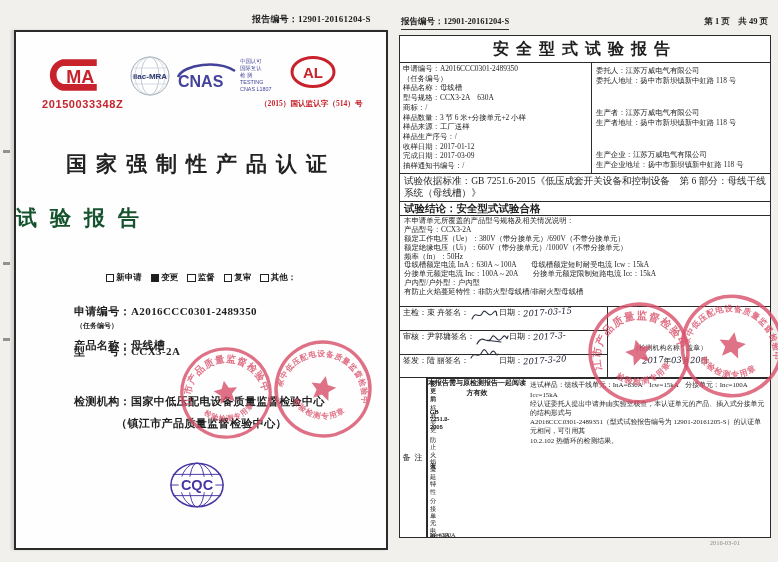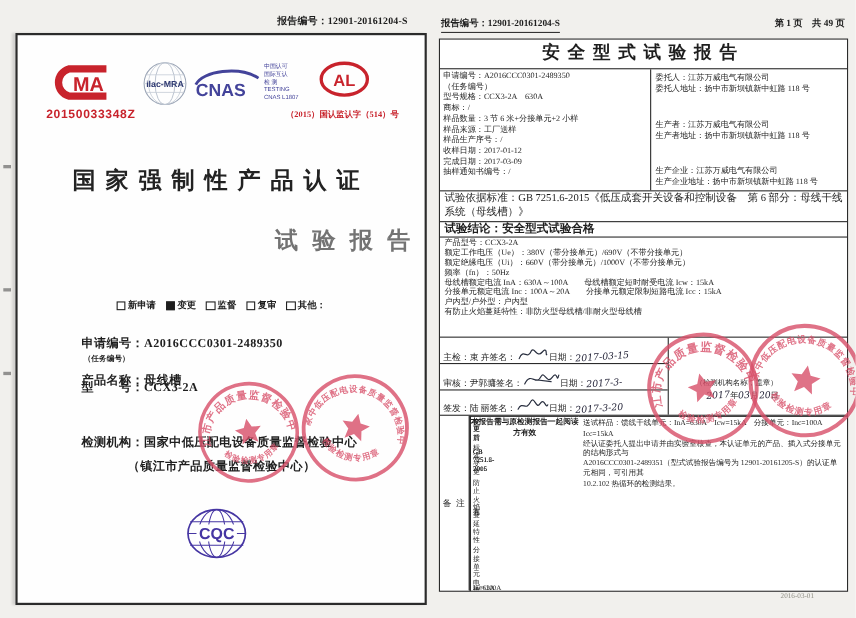--- a/index.html
+++ b/index.html
@@ -11,22 +11,22 @@
   .lp-header{position:absolute;left:252px;top:13px;font-size:9px;font-weight:bold;letter-spacing:.2px;}
   .tick{position:absolute;left:3px;width:7px;height:3px;background:#444;opacity:.55;}
   .logo-abs{position:absolute;}
   .cma-number{position:absolute;left:26px;top:66px;color:#c8232c;font-weight:bold;font-size:11px;
               font-family:"Liberation Sans",sans-serif;letter-spacing:.6px;}
   .cnas-side{position:absolute;left:224px;top:26px;font-size:5.4px;line-height:7px;color:#43439a;
              font-family:"Liberation Sans",sans-serif;}
   .al-caption{position:absolute;left:244px;top:67px;color:#c8232c;font-size:7.6px;font-weight:bold;}
   .lp-title1{position:absolute;left:0;top:118px;width:100%;text-align:center;font-size:21px;
              font-weight:600;letter-spacing:9px;color:#222;}
-  .lp-title2{position:absolute;left:0;top:172px;width:100%;text-align:right;font-size:21px;
-             font-weight:600;letter-spacing:13px;color:#737373;}
+  .lp-title2{position:absolute;left:0;top:172px;width:100%;text-align:left;font-size:21px;
+             font-weight:600;letter-spacing:13px;color:#14532d;}
   .lp-checks{position:absolute;left:0;top:240px;width:100%;display:flex;justify-content:center;
              gap:9px;font-size:8.5px;font-weight:bold;}
   .chk{display:flex;align-items:center;gap:2px;}
   .chk .box{width:6.5px;height:6.5px;border:1px solid #222;display:inline-block;background:#fff;}
   .chk .box.filled{background:#1d1d1d;}
   .lp-field{position:absolute;left:58px;font-size:11px;font-weight:bold;letter-spacing:.4px;}
   .lp-note{position:absolute;left:60px;font-size:7px;font-weight:bold;}
   
   .page-right{position:absolute;left:399px;top:35px;width:370px;height:501px;background:#fff;
               border:1.5px solid #2b2b2b;display:flex;flex-direction:column;overflow:hidden;}
@@ -37,21 +37,21 @@
             font-size:16px;font-weight:bold;letter-spacing:7px;}
   .rp-info{display:flex;border-bottom:1px solid #2b2b2b;height:110px;}
   .rp-info-left{width:50%;border-right:1px solid #2b2b2b;padding:1px 3px;font-size:7.4px;line-height:9.7px;}
   .rp-info-right{flex:1;padding:3px 4px;display:flex;flex-direction:column;justify-content:space-between;
                  font-size:7.4px;line-height:10px;}
   .rp-standard{border-bottom:1px solid #2b2b2b;padding:1px 4px;font-size:9.6px;line-height:12.4px;}
   .rp-conclusion{border-bottom:1px solid #2b2b2b;padding:0 4px;font-size:10.5px;line-height:13.5px;font-weight:600;}
   .rp-desc{border-bottom:1px solid #2b2b2b;padding:1px 4px;font-size:7.4px;line-height:8.8px;height:88px;}
   .rp-sign{display:flex;border-bottom:1px solid #2b2b2b;height:70px;}
   .rp-sign-left{width:56%;display:flex;flex-direction:column;border-right:1px solid #2b2b2b;}
-  .sign-row{flex:1;display:flex;align-items:flex-end;gap:0;padding:0 3px;font-size:8px;
+  .sign-row{flex:1;display:flex;align-items:flex-start;gap:0;padding:0 3px;font-size:8px;
             border-bottom:1px solid #2b2b2b;position:relative;}
   .sign-row:last-child{border-bottom:none;}
   .rp-sign-right{flex:1;position:relative;font-size:6.8px;}
   .stamp-note{position:absolute;left:24px;top:36px;}
   .stamp-date{position:absolute;left:34px;top:48px;font-size:7.5px;}
   .hand{font-family:"DejaVu Serif",serif;font-style:italic;color:#26263a;display:inline-block;
         transform:rotate(-4deg);font-size:8.5px;}
   .sig-svg{display:inline-block;}
   .rp-remark{flex:1;display:flex;flex-direction:row;overflow:hidden;}
   .remark-main{display:flex;flex:1;}
@@ -161,20 +161,21 @@
   <div class="rp-header-left">报告编号：12901-20161204-S</div>
   <div class="rp-header-right">第 1 页　共 49 页</div>
 
   <div class="page-right">
     <div class="rp-title">安全型式试验报告</div>
 
     <div class="rp-info">
       <div class="rp-info-left">
         <div>申请编号：A2016CCC0301-2489350</div>
         <div>（任务编号）</div>
+        <div>样品名称：母线槽</div>
         <div>型号规格：CCX3-2A　630A</div>
         <div>商标：/</div>
         <div>样品数量：3 节 6 米+分接单元+2 小样</div>
         <div>样品来源：工厂送样</div>
         <div>样品生产序号：/</div>
         <div>收样日期：2017-01-12</div>
         <div>完成日期：2017-03-09</div>
         <div>抽样通知书编号：/</div>
       </div>
       <div class="rp-info-right">
@@ -190,20 +191,21 @@
           <div>生产企业：江苏万威电气有限公司</div>
           <div>生产企业地址：扬中市新坝镇新中虹路 118 号</div>
         </div>
       </div>
     </div>
 
     <div class="rp-standard">试验依据标准：GB 7251.6-2015《低压成套开关设备和控制设备　第 6 部分：母线干线系统（母线槽）》</div>
     <div class="rp-conclusion">试验结论：安全型式试验合格</div>
 
     <div class="rp-desc">
+      <div>本申请单元所覆盖的产品型号规格及相关情况说明：</div>
       <div>产品型号：CCX3-2A</div>
       <div>额定工作电压（Ue）：380V（带分接单元）/690V（不带分接单元）</div>
       <div>额定绝缘电压（Ui）：660V（带分接单元）/1000V（不带分接单元）</div>
       <div>频率（fn）：50Hz</div>
       <div>母线槽额定电流 InA：630A～100A　　母线槽额定短时耐受电流 Icw：15kA</div>
       <div>分接单元额定电流 Inc：100A～20A　　分接单元额定限制短路电流 Icc：15kA</div>
       <div>户内型/户外型：户内型</div>
       <div>有防止火焰蔓延特性：非防火型母线槽/非耐火型母线槽</div>
     </div>
 

